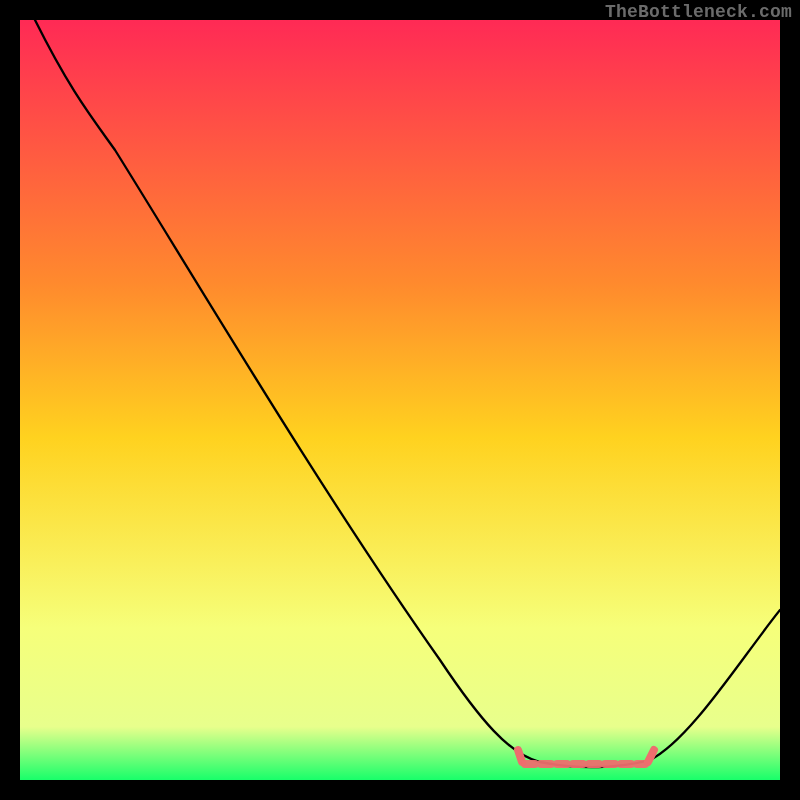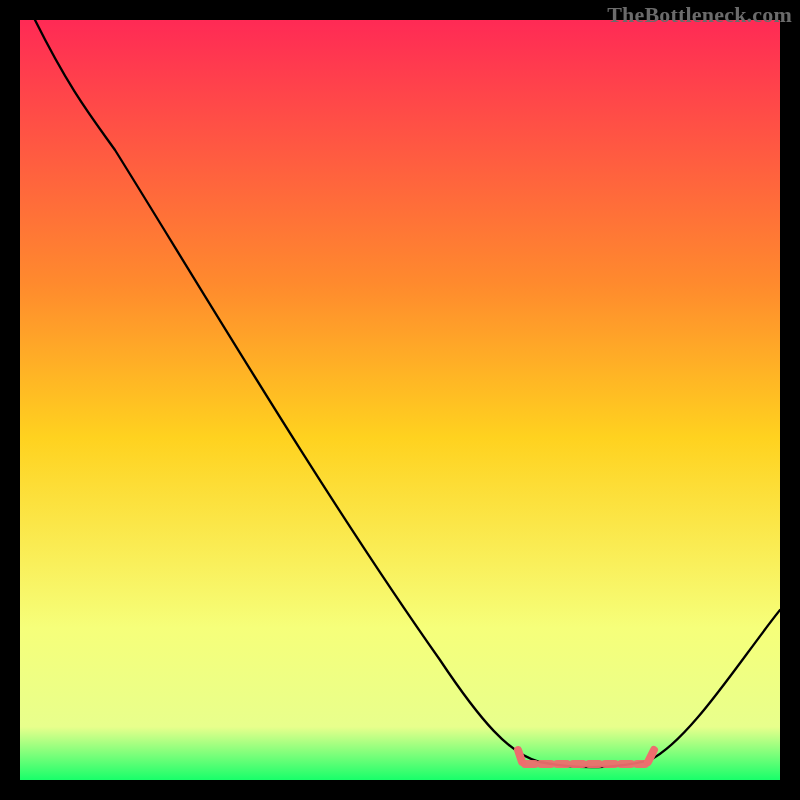--- a/index.html
+++ b/index.html
@@ -13,22 +13,22 @@
   .stage {
     position: relative;
     width: 800px;
     height: 800px;
     background: #000000;
   }
   .watermark {
     position: absolute;
     top: 2px;
     right: 8px;
-    font-family: Liberation Serif, serif;
-    font-size: 22px;
+    font-family: Liberation Mono, monospace;
+    font-size: 18px;
     font-weight: 600;
     color: #6b6b6b;
     letter-spacing: 0.2px;
     z-index: 20;
   }
   svg.plot {
     position: absolute;
     left: 20px;
     top: 20px;
     width: 760px;

